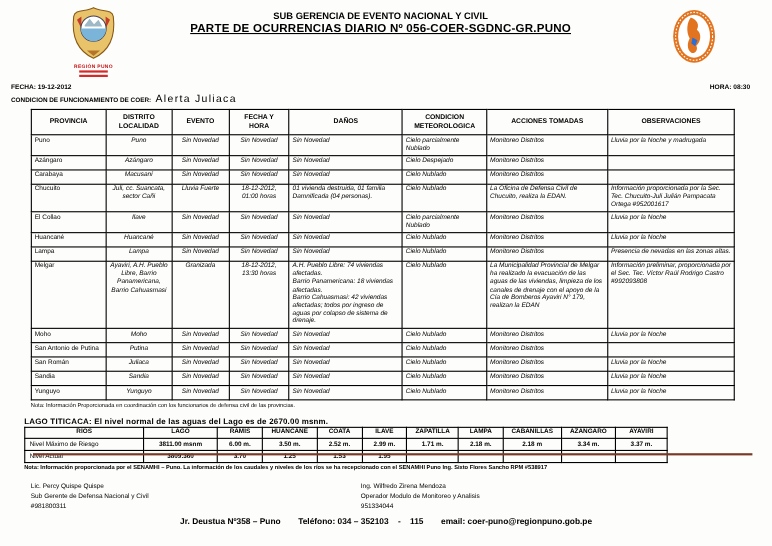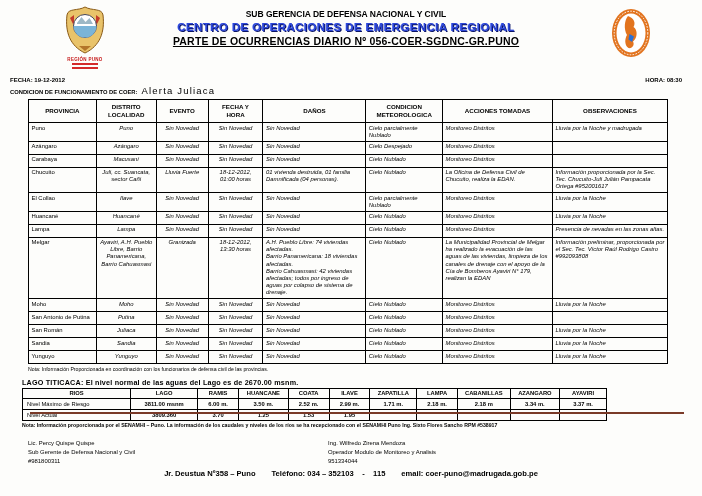--- a/index.html
+++ b/index.html
@@ -85,22 +85,21 @@
     <div class="logo logo-right">
       <svg width="40" height="50" viewBox="0 0 40 50">
         <ellipse cx="20" cy="25" rx="19" ry="24" fill="#e2741f"></ellipse>
         <ellipse cx="20" cy="25" rx="14.5" ry="19.5" fill="#ffffff"></ellipse>
         <ellipse cx="20" cy="25" rx="16.8" ry="21.8" fill="none" stroke="#ffffff" stroke-width="1" stroke-dasharray="1.6 1.4"></ellipse>
         <path d="M17 8 C23 10 25 15 22.5 19 C27 22 26.5 30 22 33.5 C24 37 21 41 17.5 40 C13 37 14 30 16 27 C12.5 21 13.5 12 17 8 Z" fill="#e2741f"></path>
         <path d="M18.5 26 L23 28.5 L21 34 L17.5 31.5 Z" fill="#2b6fd4"></path>
       </svg>
     </div>
     <div class="hdr">
-      <div class="h2">SUB GERENCIA DE DEFENSA NACIONAL Y CIVIL</div>
-      <div class="h3">CENTRO DE OPERACIONES DE EMERGENCIA REGIONAL</div>
+      <div class="h2">SUB GERENCIA DE EVENTO NACIONAL Y CIVIL</div>
       <div class="h4">PARTE DE OCURRENCIAS DIARIO Nº 056-COER-SGDNC-GR.PUNO</div>
     </div>
   </div>
 
   <div class="meta">
     <div><span>FECHA:</span> <span>19-12-2012</span></div>
     <div><span>HORA:</span> <span>08:30</span></div>
   </div>
   <div class="cond">
     <span class="lbl">CONDICION DE FUNCIONAMIENTO DE COER:</span>
@@ -344,17 +343,17 @@
       <div>Operador Modulo de Monitoreo y Analisis</div>
       <div>951334044</div>
     </div>
   </div>
 
   <div class="footer">
     <div class="footer-line"></div>
     <div class="footer-text">
       <span>Jr. Deustua Nº358 – Puno</span>
       <span>Teléfono: 034 – 352103    -    115</span>
-      <span>email: coer-puno@madrugada.gob.pe</span>
+      <span>email: coer-puno@regionpuno.gob.pe</span>
     </div>
   </div>
 
 </div>
 
 </body></html>

